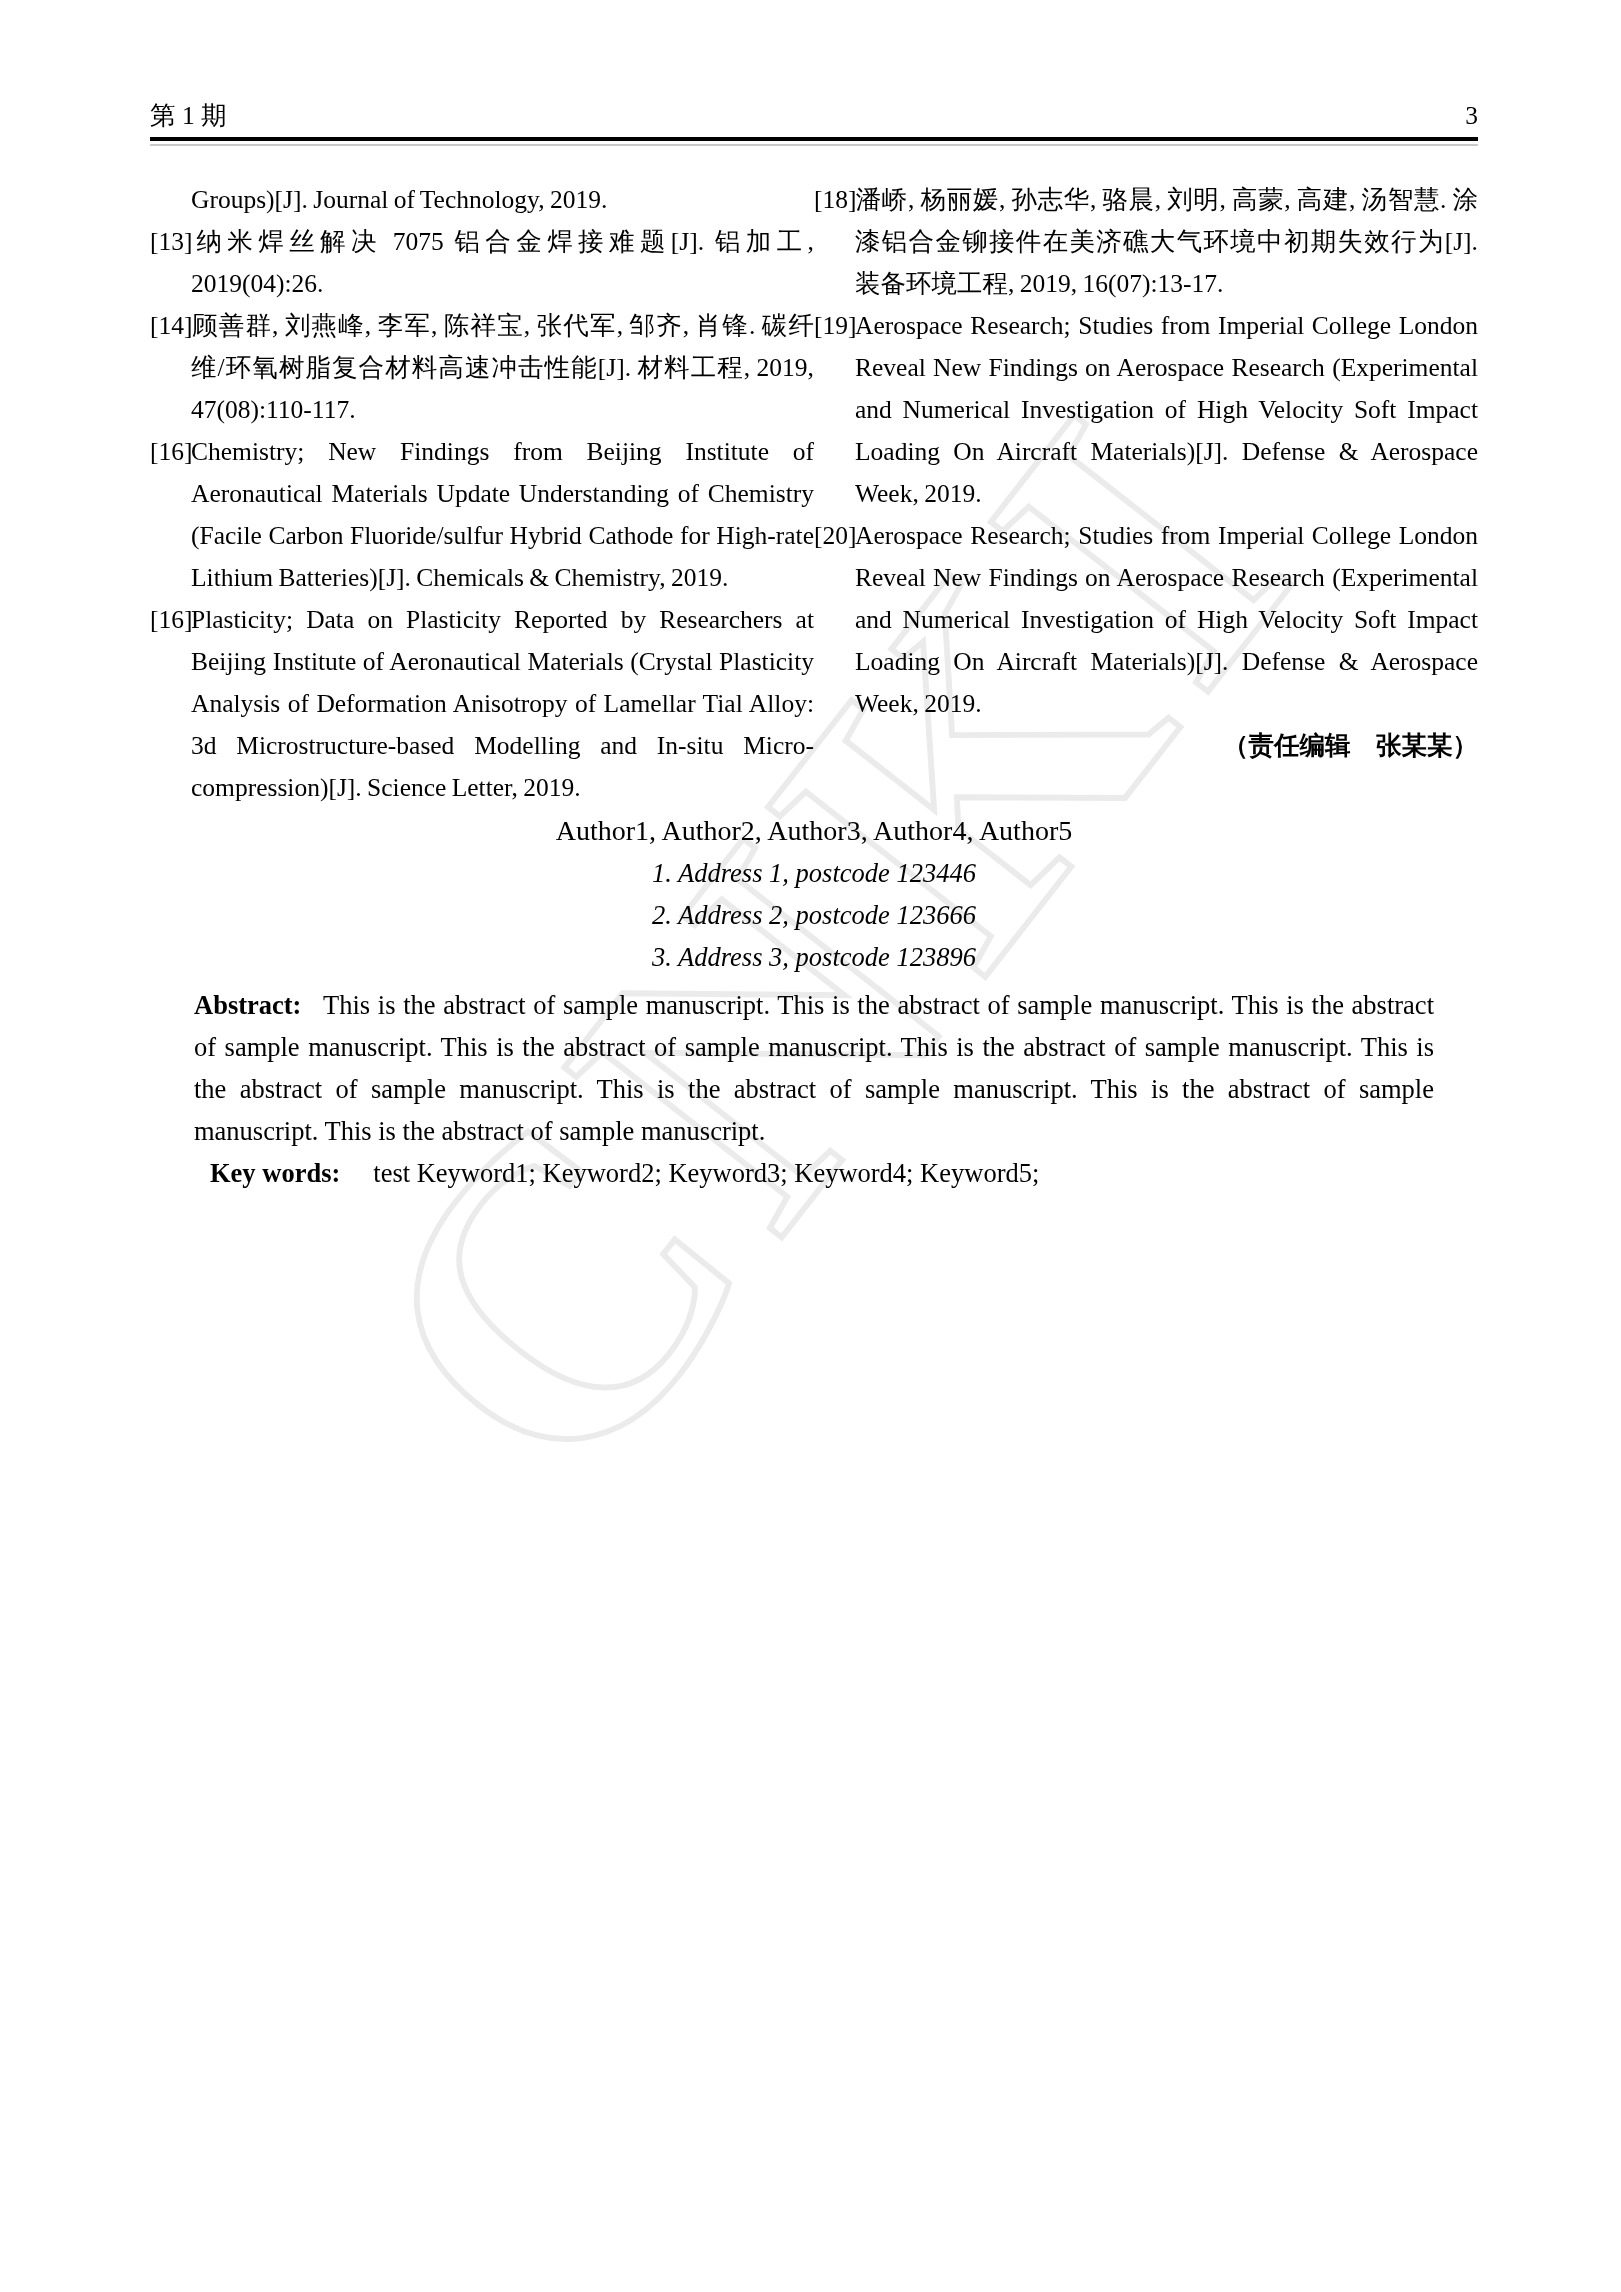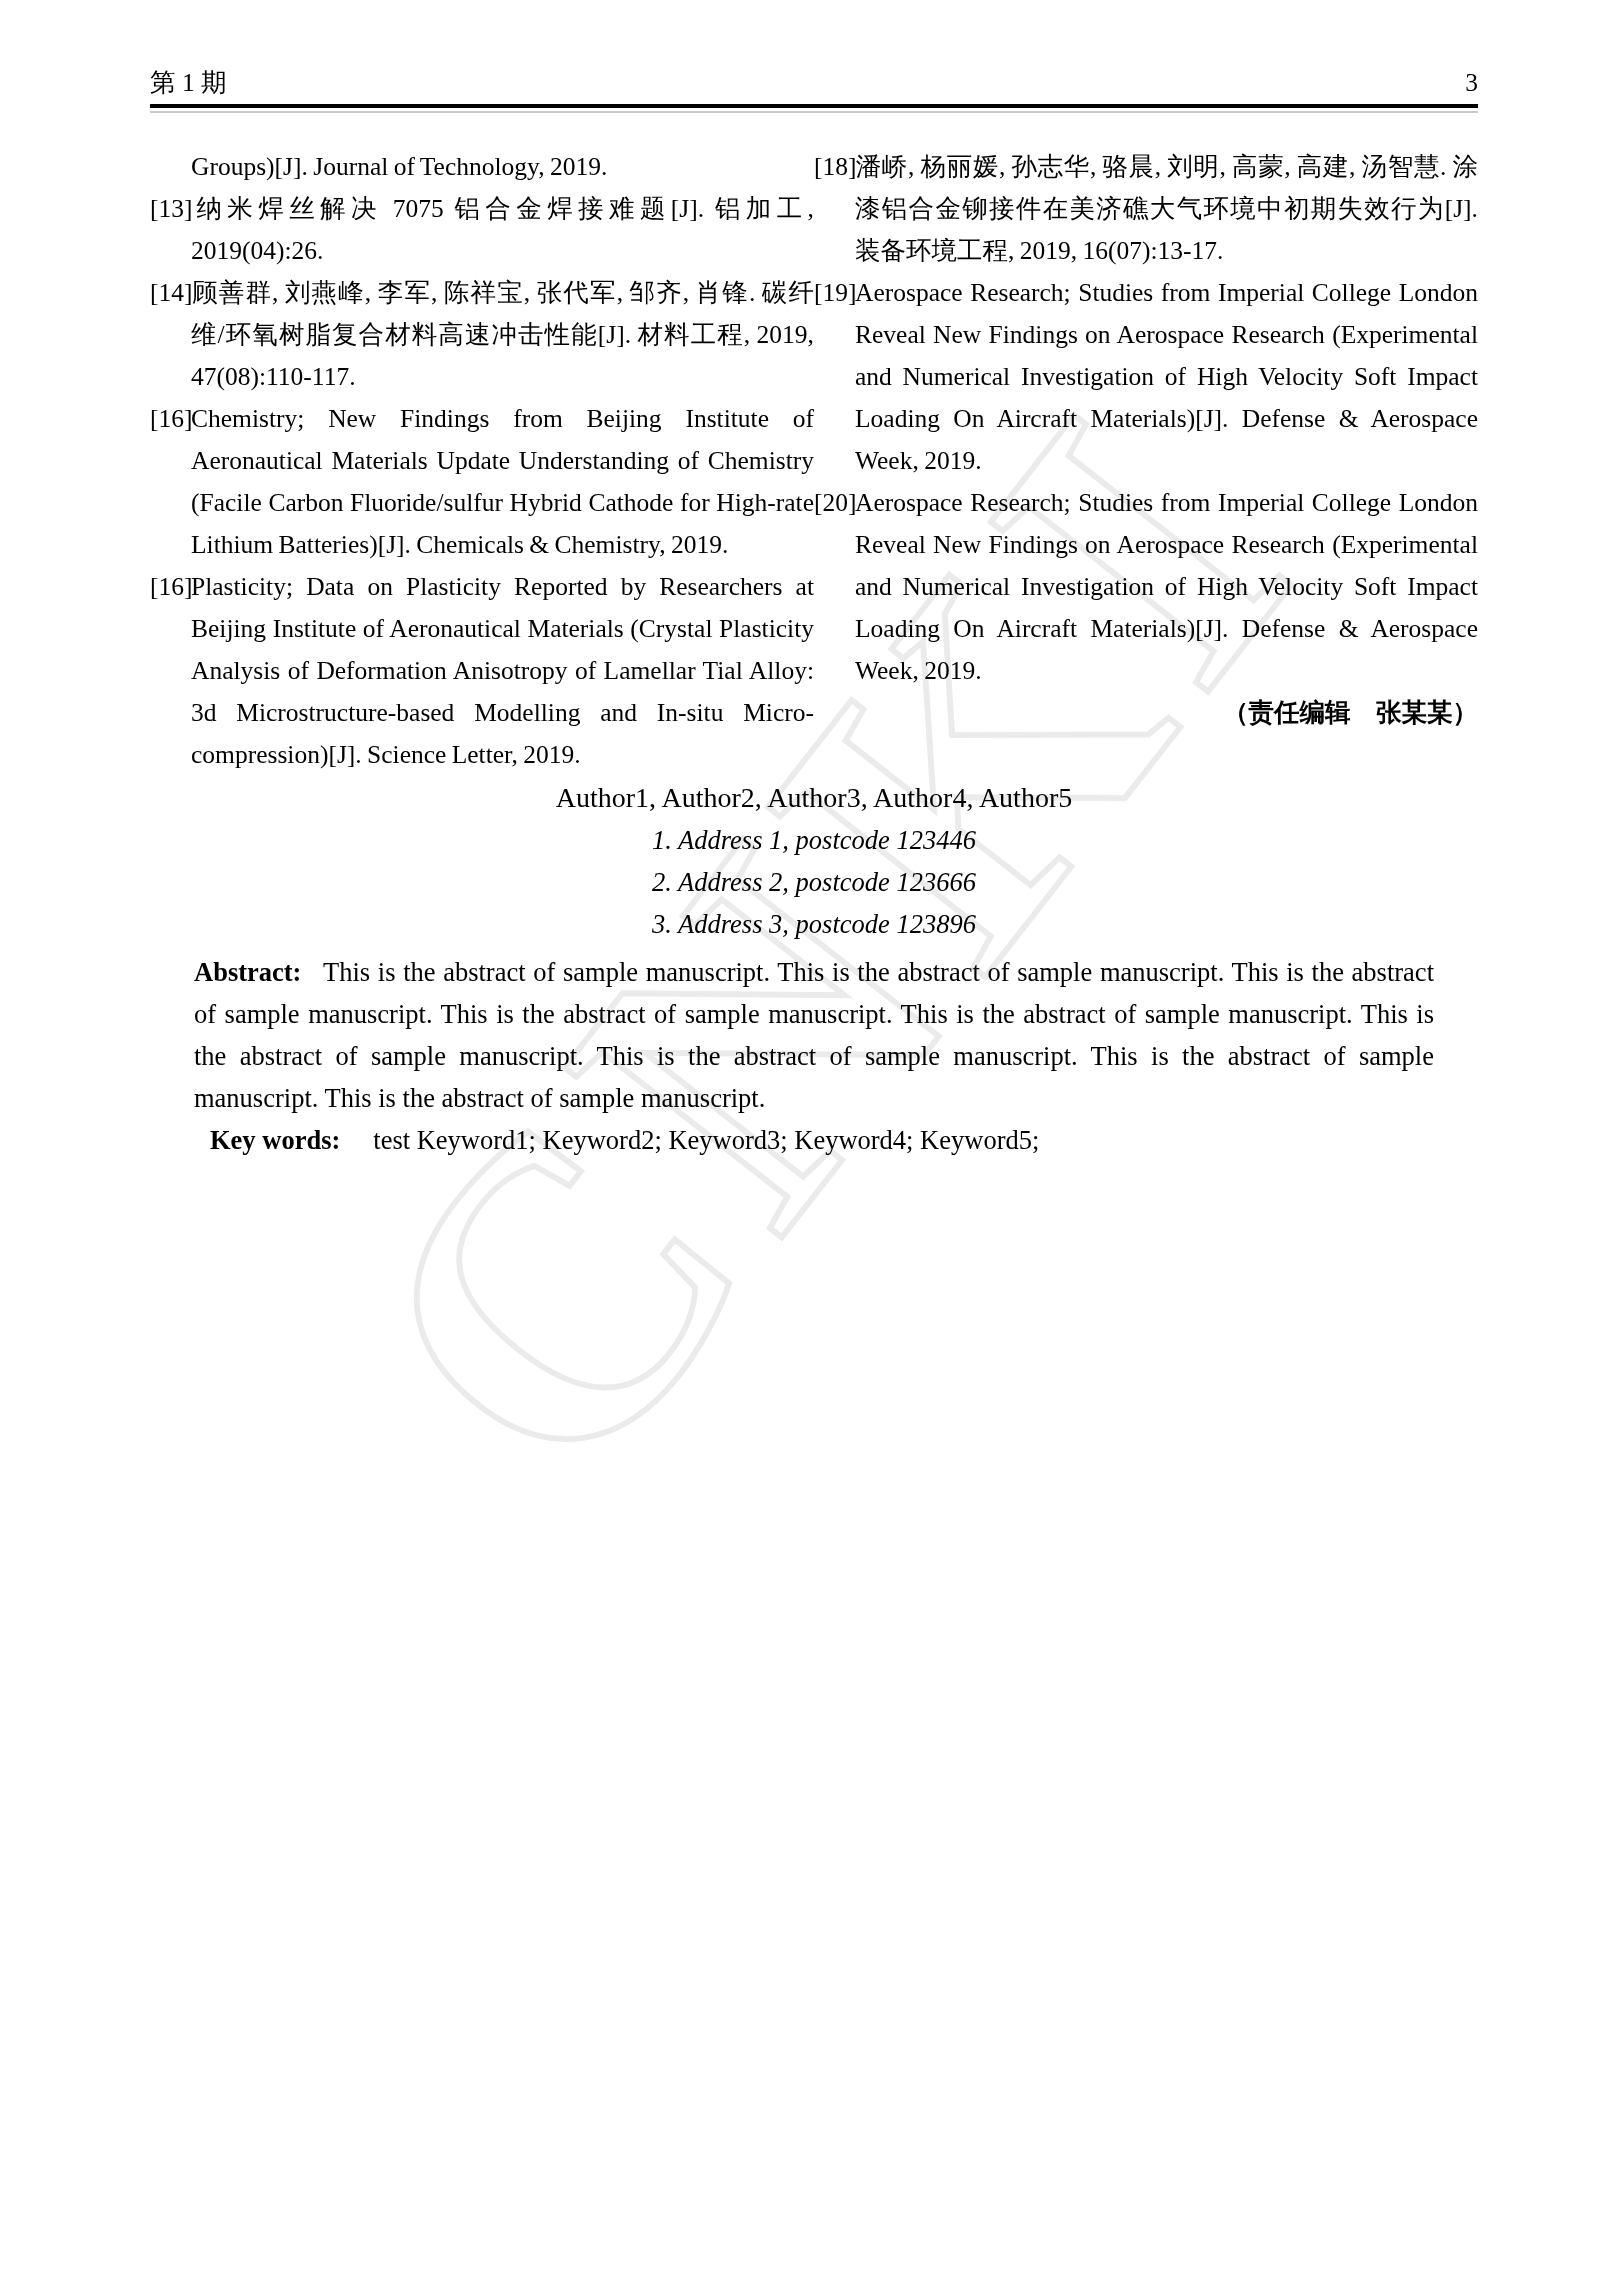--- a/index.html
+++ b/index.html
@@ -18,21 +18,21 @@
     font-size:421px;font-weight:bold;letter-spacing:27.4px;
     color:transparent;
     -webkit-text-stroke:5.9px #ebebeb;
     transform:rotate(-52deg);
     pointer-events:none;user-select:none;
     z-index:0;
   }
   .content{position:relative;z-index:1;margin:0 143px 0 150px;}
   .header{
     display:flex;justify-content:space-between;align-items:flex-end;
-    padding-top:68px;font-size:25.5px;line-height:29px;
+    padding-top:101px;font-size:25.5px;line-height:29px;
   }
   .rule-thick{height:3.9px;background:#000;margin-top:6.9px;}
   .rule-thin{height:2px;background:#c9c9c9;margin-top:2.9px;}
   .refs{display:flex;margin-top:33px;}
   .refs .col{flex:1;min-width:0;}
   p.ref{
     margin:0;font-size:25.5px;line-height:42px;
     text-align:justify;word-spacing:-1px;
     padding-left:41px;text-indent:-41px;
   }

